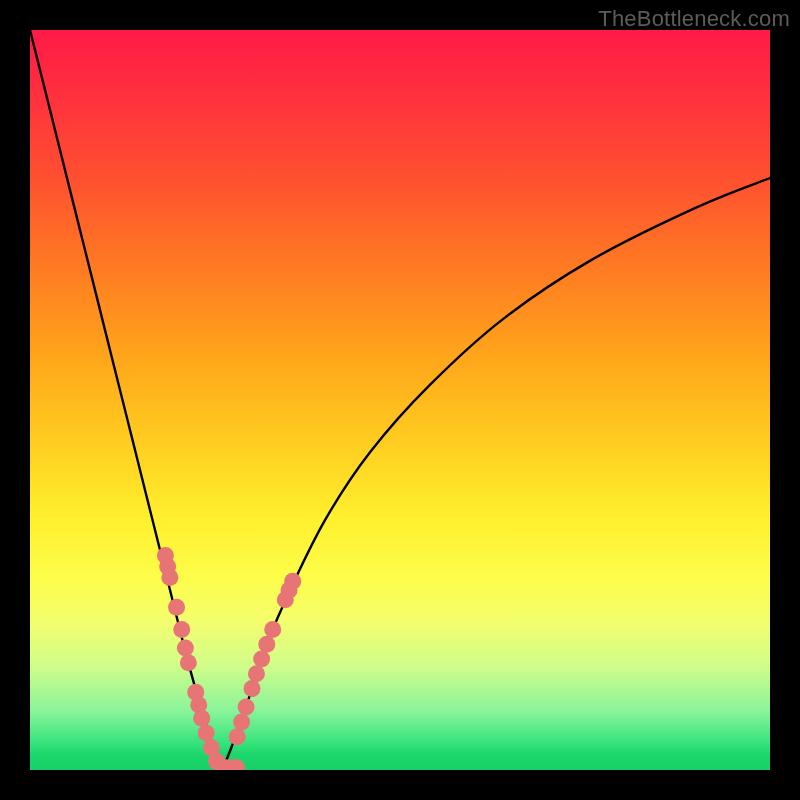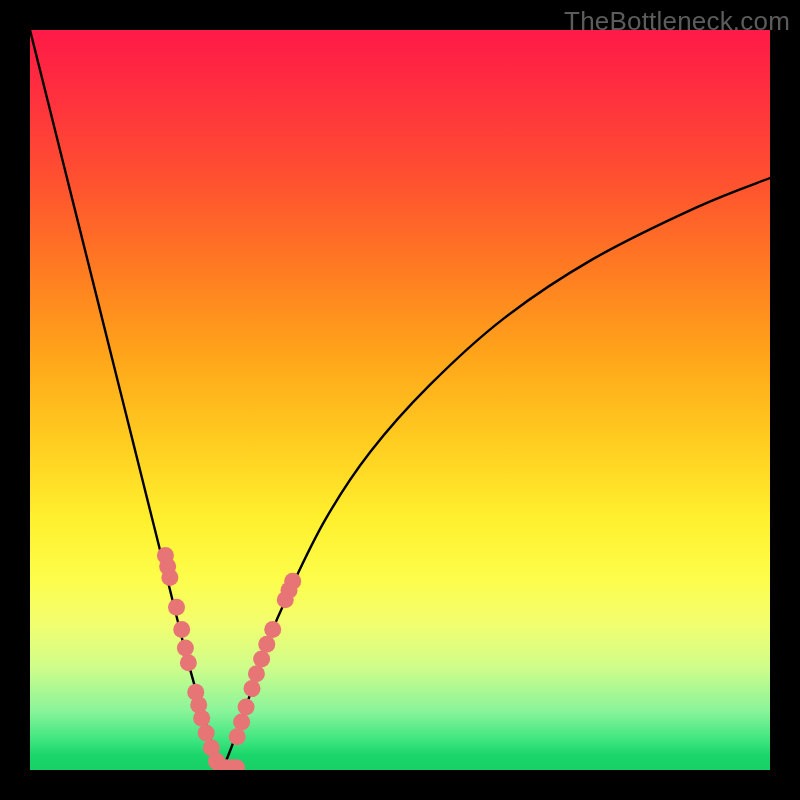--- a/index.html
+++ b/index.html
@@ -50,21 +50,21 @@
     position: absolute;
     inset: 0;
     width: 100%;
     height: 100%;
   }
   .watermark {
     position: absolute;
     top: 6px;
     right: 10px;
     color: #5c5c5c;
-    font-size: 26px;
+    font-size: 22px;
     letter-spacing: 0.2px;
     font-weight: 500;
     user-select: none;
   }
 </style>
 </head>
 <body>
 
 <div class="stage">
 

